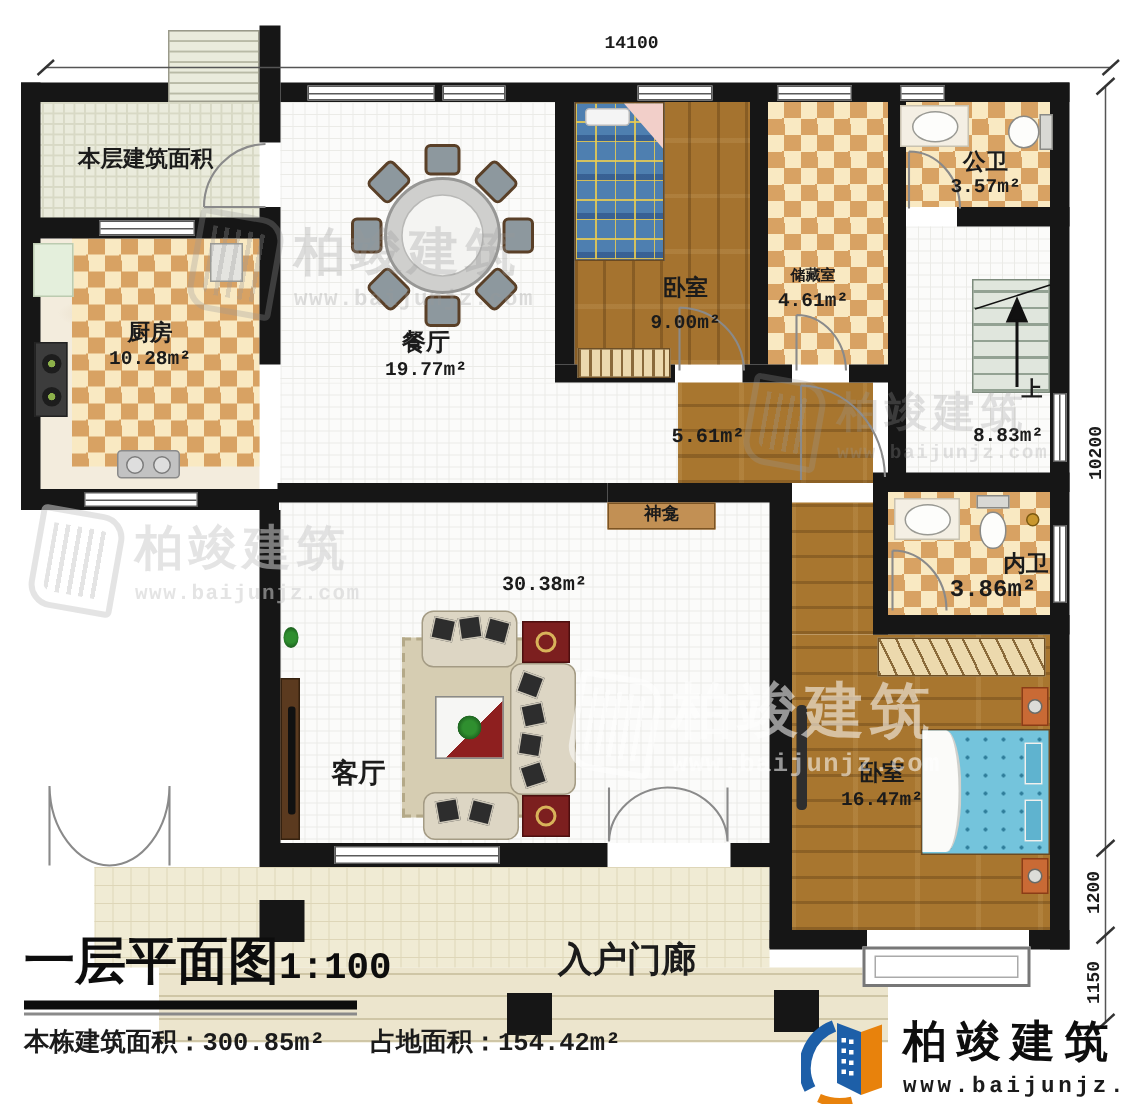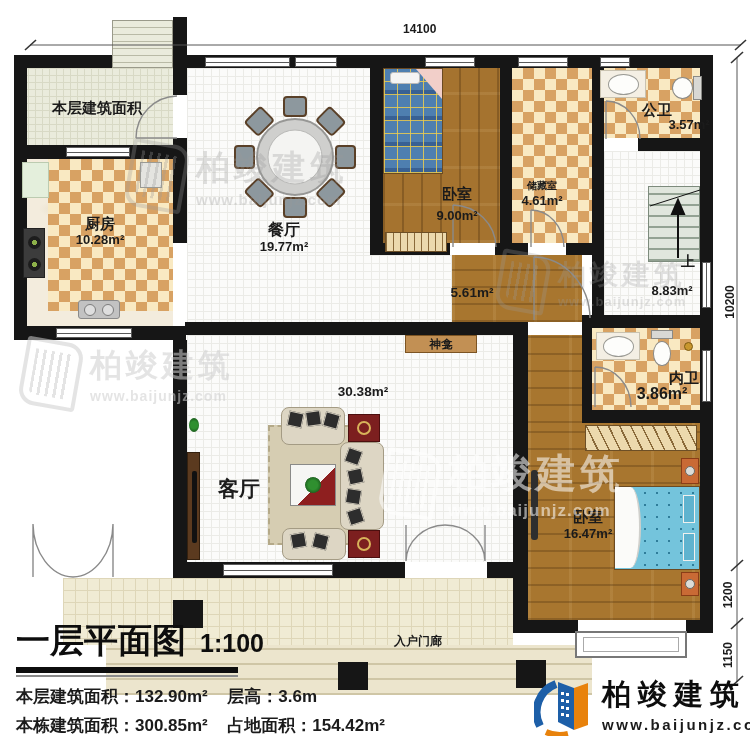--- a/index.html
+++ b/index.html
@@ -1,17 +1,17 @@
 <!DOCTYPE html>
 <html><head>
 <meta charset="utf-8">
 <style>
   html,body{margin:0;padding:0;background:#fff;}
   #canvas{position:relative;width:750px;height:743px;background:#ffffff;overflow:hidden;
-          font-family:Liberation Sans, sans-serif;color:#1b1b1b;}
+          font-family:Liberation Mono, monospace;color:#1b1b1b;}
   .abs{position:absolute;box-sizing:border-box;}
   
   .w{position:absolute;background:#161616;box-sizing:border-box;}
   
   .tile-white{background-color:#fbfbfa;background-image:linear-gradient(#ebebe7 1px,transparent 1px),linear-gradient(90deg,#ebebe7 1px,transparent 1px);background-size:8px 8px;}
   .tile-plat{background-color:#eaebdc;background-image:linear-gradient(#d8d9c5 1px,transparent 1px),linear-gradient(90deg,#d8d9c5 1px,transparent 1px);background-size:7px 7px;}
   .tile-porch{background-color:#f0ebd4;background-image:linear-gradient(#ded6b8 1px,transparent 1px),linear-gradient(90deg,#ded6b8 1px,transparent 1px);background-size:12px 12px;}
   .checker{background-color:#f9e9c2;background-image:conic-gradient(#d8a263 90deg,transparent 90deg 180deg,#d8a263 180deg 270deg,transparent 270deg);background-size:22px 22px;}
   .marble{background:#f3ecdd;background-image:radial-gradient(ellipse 40px 14px at 30% 30%,#e7dcc6 0%,transparent 70%),radial-gradient(ellipse 50px 18px at 70% 75%,#e9dfcb 0%,transparent 70%);}
   .wood-v{background-color:#a5732f;background-image:repeating-linear-gradient(90deg,rgba(60,35,8,.28) 0 2px,transparent 2px 19px),repeating-linear-gradient(0deg,rgba(255,230,180,.10) 0 3px,transparent 3px 37px);}
@@ -259,32 +259,32 @@
   <div class="rlabel lbl-name" style="left:97px;top:108px;">本层建筑面积</div>
   <div class="rlabel lbl-name" style="left:100px;top:224px;">厨房</div>
   <div class="rlabel lbl-area" style="left:100px;top:240px;">10.28m²</div>
   <div class="rlabel" style="left:284px;top:230px;font-size:16px;">餐厅</div>
   <div class="rlabel lbl-area" style="left:284px;top:247px;">19.77m²</div>
   <div class="rlabel lbl-name" style="left:457px;top:194px;">卧室</div>
   <div class="rlabel lbl-area" style="left:457px;top:216px;">9.00m²</div>
   <div class="rlabel" style="left:542px;top:185px;font-size:10px;">储藏室</div>
   <div class="rlabel lbl-area" style="left:542px;top:201px;">4.61m²</div>
   <div class="rlabel lbl-name" style="left:657px;top:110px;text-align:right;">公卫</div>
-  <div class="rlabel lbl-area" style="left:689px;top:125px;">3.57m²</div>
+  <div class="rlabel lbl-area" style="left:657px;top:125px;">3.57m²</div>
   <div class="rlabel" style="left:688px;top:262px;font-size:14px;">上</div>
   <div class="rlabel lbl-area" style="left:672px;top:291px;text-align:center;">8.83m²</div>
   <div class="rlabel lbl-area" style="left:472px;top:293px;font-size:13.5px;">5.61m²</div>
   <div class="rlabel" style="left:441px;top:344px;font-size:11.5px;z-index:8;">神龛</div>
   <div class="rlabel lbl-name" style="left:684px;top:378px;">内卫</div>
   <div class="rlabel" style="left:662px;top:394px;font-size:16px;">3.86m²</div>
   <div class="rlabel lbl-area" style="left:363px;top:392px;font-size:13.5px;">30.38m²</div>
-  <div class="rlabel" style="left:239px;top:489px;font-size:21px;">客厅</div>
+  <div class="rlabel" style="left:239px;top:518px;font-size:18px;">客厅</div>
   <div class="rlabel lbl-name" style="left:588px;top:517px;">卧室</div>
   <div class="rlabel lbl-area" style="left:588px;top:534px;">16.47m²</div>
-  <div class="rlabel" style="left:418px;top:642px;font-size:12px;">入户门廊</div>
+  <div class="rlabel" style="left:418px;top:642px;font-size:23px;">入户门廊</div>
 
   <div class="wm" style="left:128px;top:142px;color:#9a9a9a;opacity:.30;">
     <div class="glyph"></div>
     <div>
         <div class="t1" style="font-size:34px;">柏竣建筑</div>
         <div class="t2" style="font-size:15px;">www.baijunjz.com</div>
       </div>
   </div>
   <div class="wm" style="left:22px;top:340px;color:#cfcfcf;opacity:.55;">
     <div class="glyph"></div>
@@ -302,31 +302,26 @@
   </div>
   <div class="wm" style="left:382px;top:446px;color:#ffffff;opacity:.55;">
     <div class="glyph" style="width:36px;height:44px;"></div>
     <div>
         <div class="t1" style="font-size:40px;">柏竣建筑</div>
         <div class="t2" style="font-size:17px;">www.baijunjz.com</div>
       </div>
   </div>
 
   <div class="abs" style="left:16px;top:618px;z-index:35;">
-    <div style="display:flex;align-items:baseline;gap:14px;">
+    <div style="display:flex;align-items:baseline;">
       <span style="font-size:34px;font-weight:bold;color:#0d0d0d;">一层平面图</span>
       <span style="font-size:25px;font-weight:bold;color:#0d0d0d;">1:100</span>
     </div>
     <div style="width:222px;height:6px;background:#0d0d0d;margin-top:3px;"></div>
     <div style="width:222px;height:2px;background:#8a8a8a;margin-top:2px;"></div>
-    <div style="font-size:17px;font-weight:bold;margin-top:8px;">
-      <span>本层建筑面积：</span><span>132.90m²</span>
-      <span style="display:inline-block;width:10px;"></span>
-      <span>层高：</span><span>3.6m</span>
-    </div>
     <div style="font-size:17px;font-weight:bold;margin-top:6px;">
       <span>本栋建筑面积：</span><span>300.85m²</span>
       <span style="display:inline-block;width:10px;"></span>
       <span>占地面积：</span><span>154.42m²</span>
     </div>
   </div>
 
   <div class="abs" style="left:534px;top:672px;display:flex;align-items:center;gap:8px;z-index:35;">
     <svg width="60" height="64" viewBox="0 0 60 64">
       <path d="M6,54 A30,30 0 0 1 22,12" stroke="#1d5fa8" stroke-width="8" fill="none"></path>

